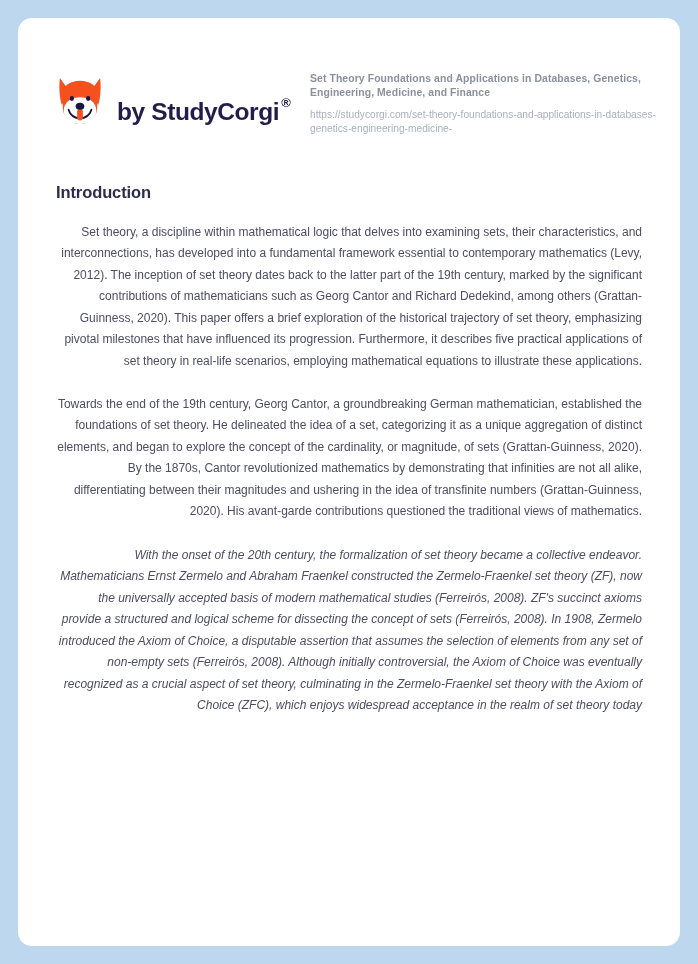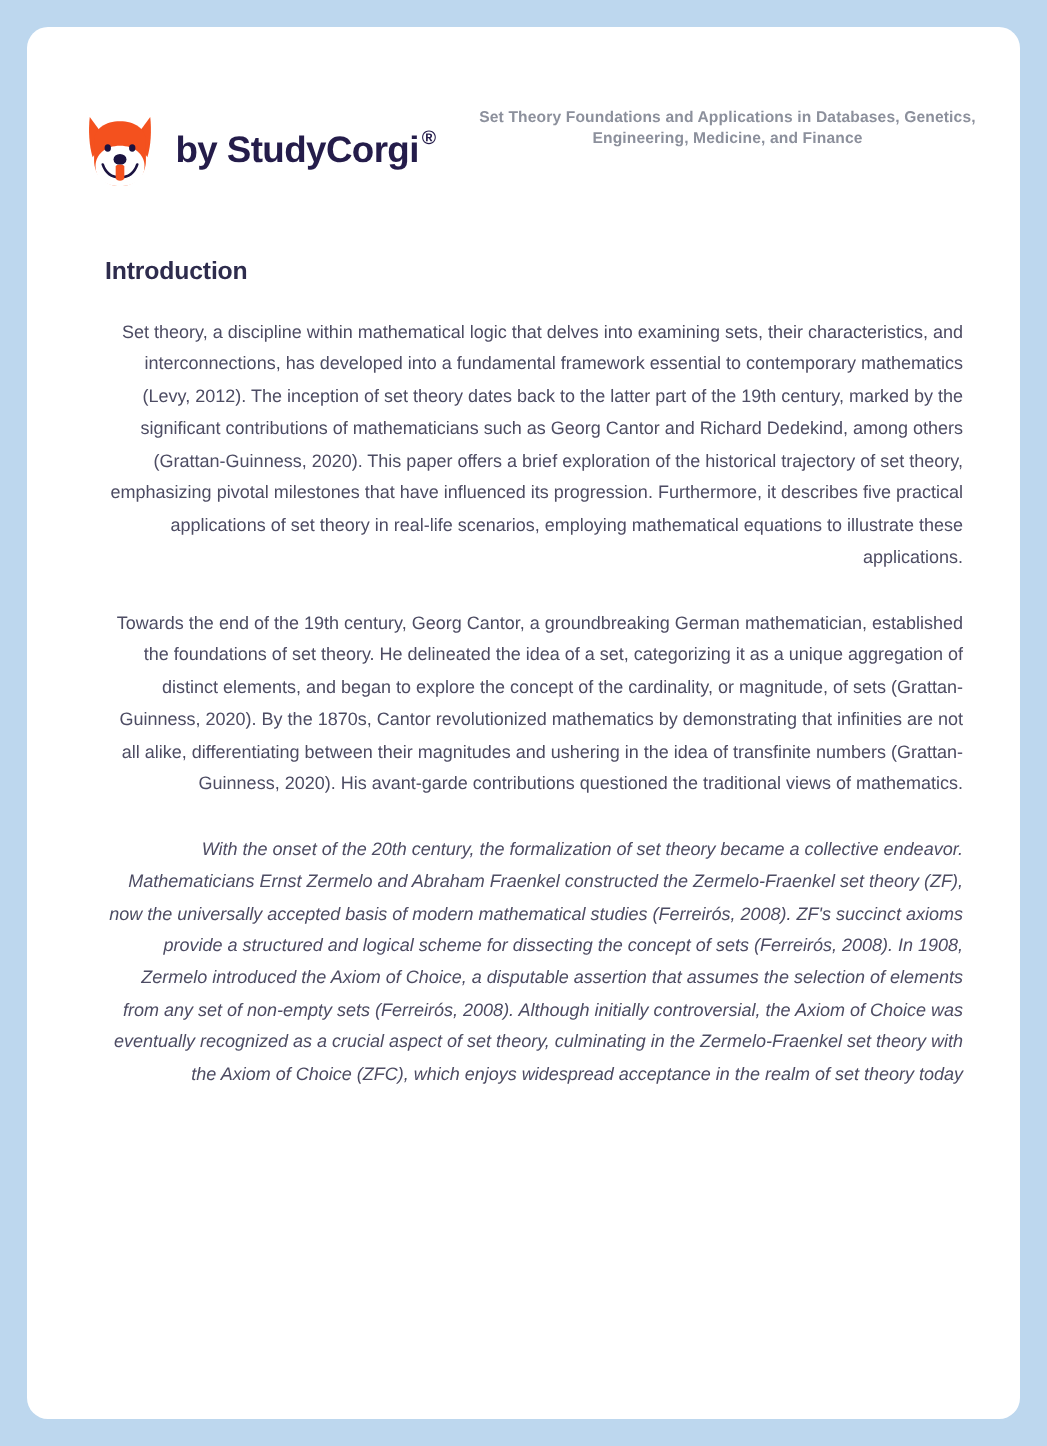--- a/index.html
+++ b/index.html
@@ -24,21 +24,21 @@
     overflow: hidden;
   }
   .doc-header {
     display: flex;
     align-items: flex-start;
     justify-content: space-between;
     padding: 52px 20px 0 38px;
   }
   .brand {
     display: flex;
-    align-items: center;
+    align-items: flex-end;
     gap: 13px;
     padding-top: 6px;
   }
   .corgi-logo {
     width: 48px;
     height: 50px;
     flex: none;
     display: block;
   }
   .brand-text {
@@ -51,41 +51,41 @@
     display: flex;
     align-items: flex-start;
   }
   .brand-reg {
     font-size: 13px;
     font-weight: bold;
     margin-left: 2px;
     margin-top: -3px;
   }
   .header-meta {
-    text-align: center;
+    text-align: left;
     padding-top: 2px;
     width: 350px;
   }
   .doc-title {
     font-size: 10.4px;
     font-weight: bold;
     color: #8c909c;
     line-height: 1.38;
     letter-spacing: 0.1px;
     margin: 0;
   }
   .doc-url {
     font-size: 10.2px;
     color: #aab0bd;
     line-height: 1.42;
     margin: 7px 0 0 0;
     word-break: break-all;
   }
   .doc-body {
-    padding: 0 38px 0 52px;
+    padding: 0 38px 0 38px;
     margin-top: 46px;
   }
   h2.section-heading {
     font-size: 16.5px;
     font-weight: bold;
     color: #2e2c4d;
     margin: 0 0 20px 0;
     letter-spacing: -0.1px;
   }
   h2.section-heading.spaced {
@@ -123,20 +123,21 @@
         <path d="M44 73 C44 69 56 69 56 73 L56 88 C56 94 44 94 44 88 Z" fill="#f4511e"></path>
       </svg>
       <span class="brand-text">
         <span>by StudyCorgi</span>
           <span class="brand-reg">®</span>
       </span>
     </div>
 
     <div class="header-meta">
       <p class="doc-title">Set Theory Foundations and Applications in Databases, Genetics, Engineering, Medicine, and Finance</p>
+      <p class="doc-url">https://studycorgi.com/set-theory-foundations-and-applications-in-databases-genetics-engineering-medicine-</p>
     </div>
 
   </div>
 
   <div class="doc-body">
 
     <h2 class="section-heading">Introduction</h2>
     <p class="body-text">Set theory, a discipline within mathematical logic that delves into examining sets, their characteristics, and interconnections, has developed into a fundamental framework essential to contemporary mathematics (Levy, 2012). The inception of set theory dates back to the latter part of the 19th century, marked by the significant contributions of mathematicians such as Georg Cantor and Richard Dedekind, among others (Grattan-Guinness, 2020). This paper offers a brief exploration of the historical trajectory of set theory, emphasizing pivotal milestones that have influenced its progression. Furthermore, it describes five practical applications of set theory in real-life scenarios, employing mathematical equations to illustrate these applications.</p>
 
     <p class="body-text">Towards the end of the 19th century, Georg Cantor, a groundbreaking German mathematician, established the foundations of set theory. He delineated the idea of a set, categorizing it as a unique aggregation of distinct elements, and began to explore the concept of the cardinality, or magnitude, of sets (Grattan-Guinness, 2020). By the 1870s, Cantor revolutionized mathematics by demonstrating that infinities are not all alike, differentiating between their magnitudes and ushering in the idea of transfinite numbers (Grattan-Guinness, 2020). His avant-garde contributions questioned the traditional views of mathematics.</p>

